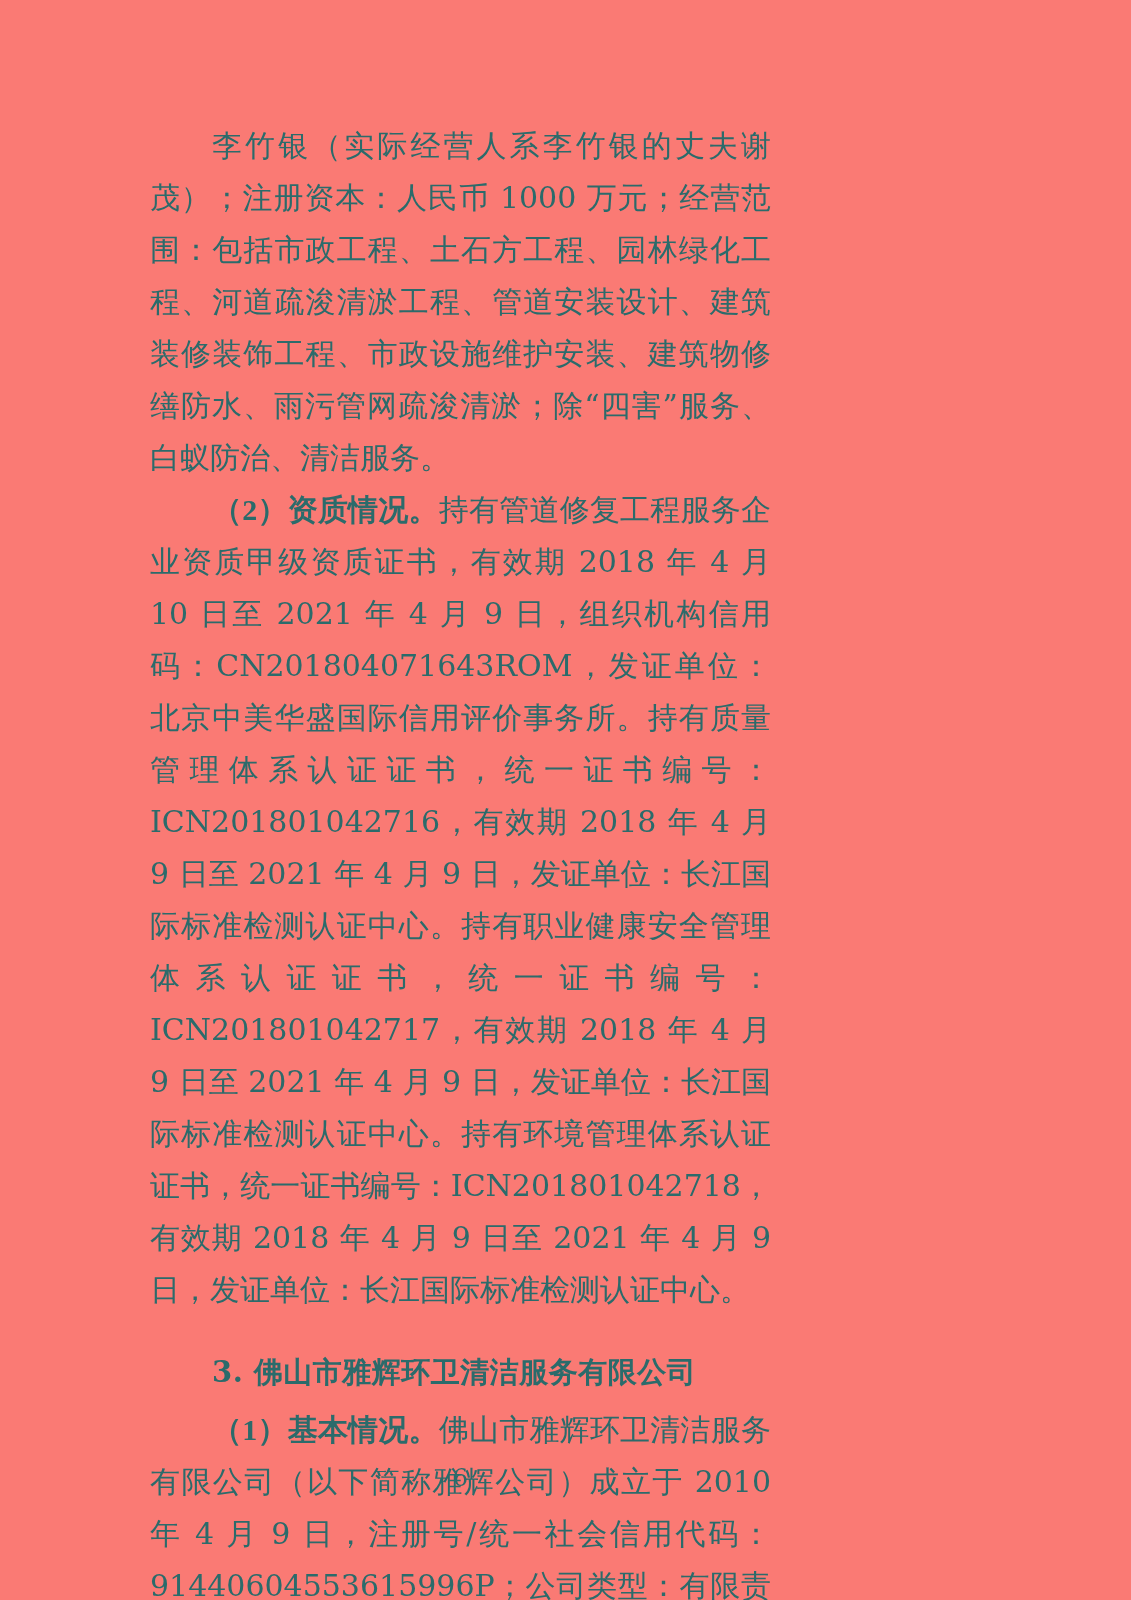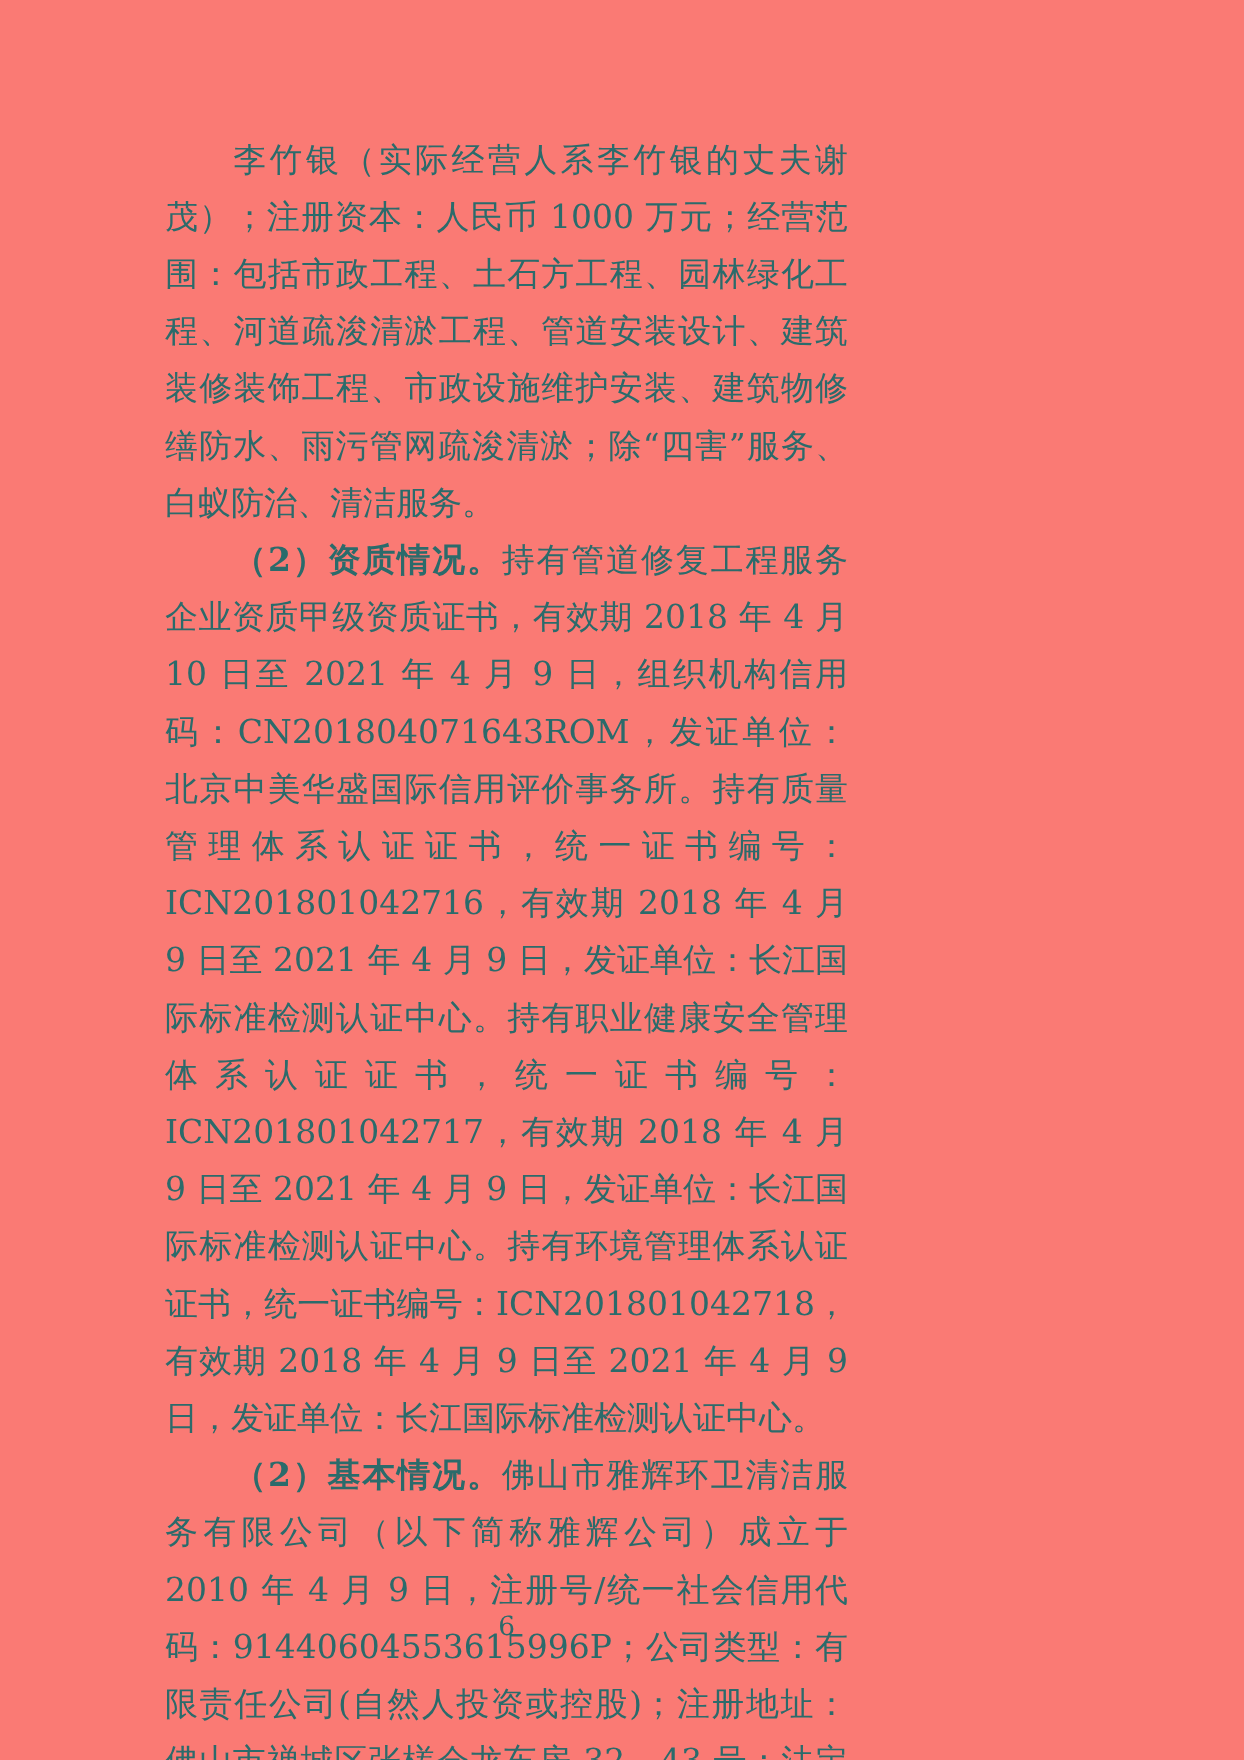--- a/index.html
+++ b/index.html
@@ -29,20 +29,21 @@
   }
   p {
     margin: 0;
     padding: 0;
   }
   .para {
     text-indent: 62px;
   }
   .bold {
     font-weight: bold;
+    font-family: Liberation Serif, serif;
   }
   .heading {
     text-indent: 62px;
     font-weight: bold;
     font-size: 29px;
     letter-spacing: 0.5px;
     margin-top: 30px;
     margin-bottom: 6px;
   }
   .page-number {
@@ -60,20 +61,21 @@
 <body>
 
 <div class="page">
 
   <div class="doc-body">
 
     <p class="para">李竹银（实际经营人系李竹银的丈夫谢茂）；注册资本：人民币 1000 万元；经营范围：包括市政工程、土石方工程、园林绿化工程、河道疏浚清淤工程、管道安装设计、建筑装修装饰工程、市政设施维护安装、建筑物修缮防水、雨污管网疏浚清淤；除“四害”服务、白蚁防治、清洁服务。</p>
 
     <p class="para"><span class="bold">（2）资质情况。</span><span>持有管道修复工程服务企业资质甲级资质证书，有效期 2018 年 4 月 10 日至 2021 年 4 月 9 日，组织机构信用码：CN201804071643ROM，发证单位：北京中美华盛国际信用评价事务所。持有质量管理体系认证证书，统一证书编号：ICN201801042716，有效期 2018 年 4 月 9 日至 2021 年 4 月 9 日，发证单位：长江国际标准检测认证中心。持有职业健康安全管理体系认证证书，统一证书编号：ICN201801042717，有效期 2018 年 4 月 9 日至 2021 年 4 月 9 日，发证单位：长江国际标准检测认证中心。持有环境管理体系认证证书，统一证书编号：ICN201801042718，有效期 2018 年 4 月 9 日至 2021 年 4 月 9 日，发证单位：长江国际标准检测认证中心。</span></p>
 
+    <p class="heading">3. 佛山市雅辉环卫清洁服务有限公司</p>
 
-    <p class="para"><span class="bold">（2）基本情况。</span><span>佛山市雅辉环卫清洁服务有限公司（以下简称雅辉公司）成立于 2010 年 4 月 9 日，注册号/统一社会信用代码：91440604553615996P；公司类型：有限责任公司(自然人投资或控股)；注册地址：佛山市禅城区张槎会龙车房 32、43 号；法定代表人：谢茂；注册资本：人民币 500 万元；经营范围：服务：楼宇环卫清洁，下水道疏通、维修及安装，市</span></p>
+    <p class="para"><span class="bold">（1）基本情况。</span><span>佛山市雅辉环卫清洁服务有限公司（以下简称雅辉公司）成立于 2010 年 4 月 9 日，注册号/统一社会信用代码：91440604553615996P；公司类型：有限责任公司(自然人投资或控股)；注册地址：佛山市禅城区张槎会龙车房 32、43 号；法定代表人：谢茂；注册资本：人民币 500 万元；经营范围：服务：楼宇环卫清洁，下水道疏通、维修及安装，市</span></p>
 
   </div>
 
   <div class="page-number">6</div>
 
 </div>
 
 </body></html>

